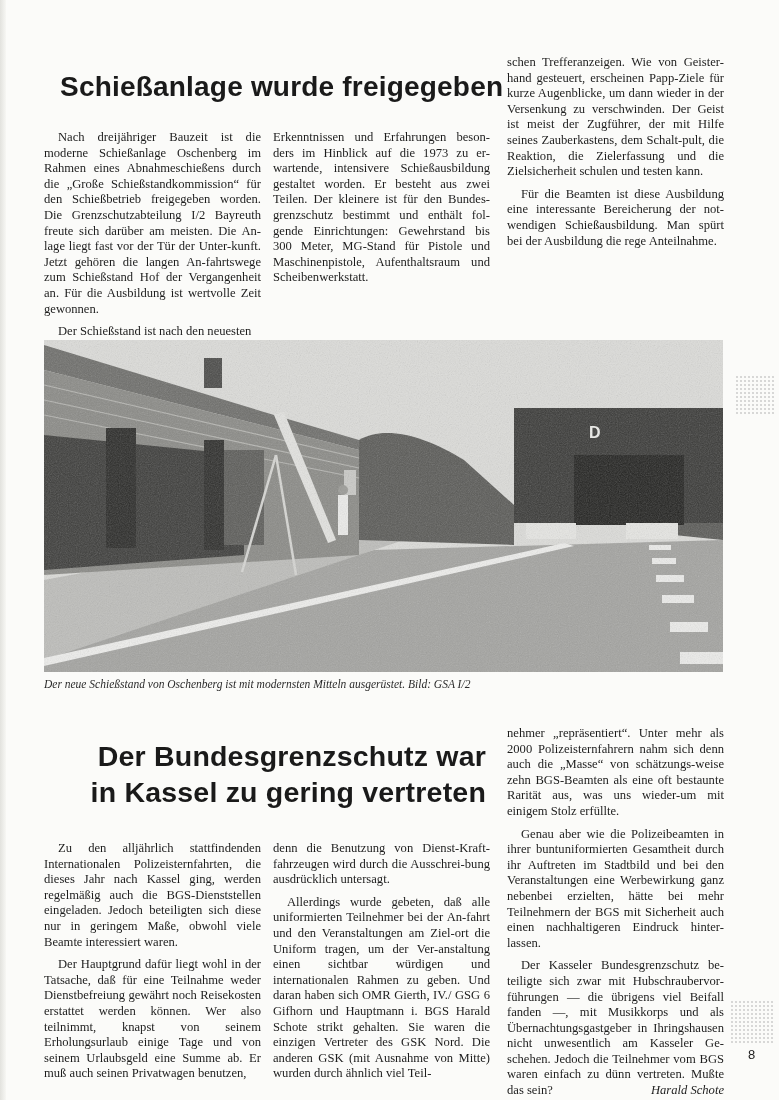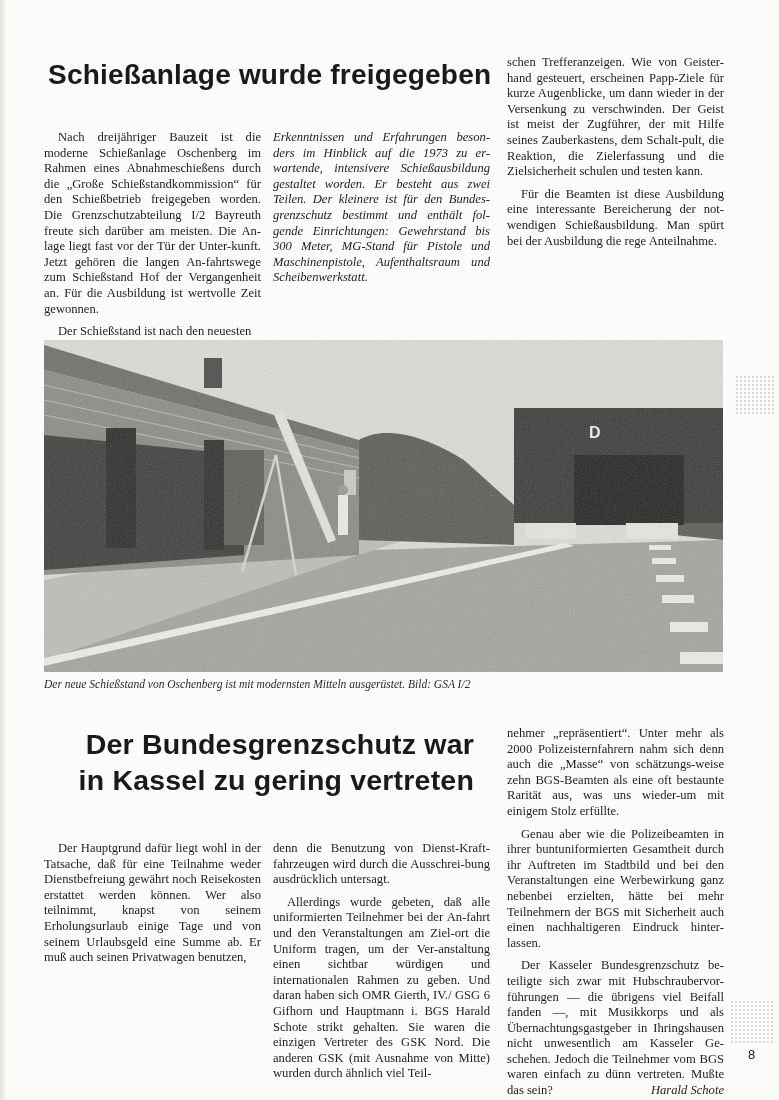--- a/index.html
+++ b/index.html
@@ -9,35 +9,35 @@
     font-family: "Liberation Serif", "DejaVu Serif", serif;
     color: #1d1d1d;
   }
   .page-edge {
     position: absolute; left: 0; top: 0; width: 6px; height: 1100px;
     background: linear-gradient(to right, #e2e2de, #f7f7f4);
   }
   .headline {
     position: absolute;
     font-family: "Liberation Sans", "DejaVu Sans", sans-serif;
-    font-weight: bold; color: #1a1a1a; margin: 4px;
+    font-weight: bold; color: #1a1a1a; margin: 16px;
     letter-spacing: 0.2px;
   }
   .h1 { left: 44px; top: 54px; font-size: 28px; line-height: 34px; }
   .h2 { left: 70px; top: 722px; font-size: 28.5px; line-height: 36px; text-align: right; width: 400px; }
   .col {
     position: absolute; width: 217px;
     font-size: 12.6px; line-height: 15.6px;
     text-align: justify; hyphens: manual;
   }
   .col p { margin: 0 0 7px 0; text-indent: 14px; }
   .col p.noindent { text-indent: 0; }
   .sig { float: right; font-style: italic; }
   .c1 { left: 44px; top: 130px; }
-  .c2 { left: 273px; top: 130px; font-style: italic; }
+  .c2 { left: 273px; top: 130px; }
   .c3 { left: 507px; top: 55px; }
   .c4 { left: 44px; top: 841px; }
   .c5 { left: 273px; top: 841px; }
   .c6 { left: 507px; top: 726px; }
   .photo {
     position: absolute; left: 44px; top: 340px; width: 679px; height: 332px;
     overflow: hidden; background: #d9d9d6;
   }
   .caption {
     position: absolute; left: 44px; top: 678px; width: 679px;
@@ -140,20 +140,21 @@
   </svg>
 </div>
 <div class="caption">Der neue Schießstand von Oschenberg ist mit modernsten Mitteln ausgerüstet. Bild: GSA I/2</div>
 
 <h2 class="headline h2">
   <span>Der Bundesgrenzschutz war</span><br>
   <span>in Kassel zu gering vertreten</span>
 </h2>
 
 <div class="col c4">
+  <p>Zu den alljährlich stattfindenden Internationalen Polizeisternfahrten, die dieses Jahr nach Kassel ging, werden regelmäßig auch die BGS-Dienststellen eingeladen. Jedoch beteiligten sich diese nur in geringem Maße, obwohl viele Beamte interessiert waren.</p>
   <p>Der Hauptgrund dafür liegt wohl in der Tatsache, daß für eine Teilnahme weder Dienstbefreiung gewährt noch Reisekosten erstattet werden können. Wer also teilnimmt, knapst von seinem Erholungsurlaub einige Tage und von seinem Urlaubsgeld eine Summe ab. Er muß auch seinen Privatwagen benutzen,</p>
 </div>
 <div class="col c5">
   <p class="noindent">denn die Benutzung von Dienst-Kraft-fahrzeugen wird durch die Ausschrei-bung ausdrücklich untersagt.</p>
   <p>Allerdings wurde gebeten, daß alle uniformierten Teilnehmer bei der An-fahrt und den Veranstaltungen am Ziel-ort die Uniform tragen, um der Ver-anstaltung einen sichtbar würdigen und internationalen Rahmen zu geben. Und daran haben sich OMR Gierth, IV./ GSG 6 Gifhorn und Hauptmann i. BGS Harald Schote strikt gehalten. Sie waren die einzigen Vertreter des GSK Nord. Die anderen GSK (mit Ausnahme von Mitte) wurden durch ähnlich viel Teil-</p>
 </div>
 <div class="col c6">
   <p class="noindent">nehmer „repräsentiert“. Unter mehr als 2000 Polizeisternfahrern nahm sich denn auch die „Masse“ von schätzungs-weise zehn BGS-Beamten als eine oft bestaunte Rarität aus, was uns wieder-um mit einigem Stolz erfüllte.</p>
   <p>Genau aber wie die Polizeibeamten in ihrer buntuniformierten Gesamtheit durch ihr Auftreten im Stadtbild und bei den Veranstaltungen eine Werbewirkung ganz nebenbei erzielten, hätte bei mehr Teilnehmern der BGS mit Sicherheit auch einen nachhaltigeren Eindruck hinter-lassen.</p>
   <p><span>Der Kasseler Bundesgrenzschutz be-teiligte sich zwar mit Hubschraubervor-führungen — die übrigens viel Beifall fanden —, mit Musikkorps und als Übernachtungsgastgeber in Ihringshausen nicht unwesentlich am Kasseler Ge-schehen. Jedoch die Teilnehmer vom BGS waren einfach zu dünn vertreten. Mußte das sein?</span> <span class="sig">Harald Schote</span></p>

